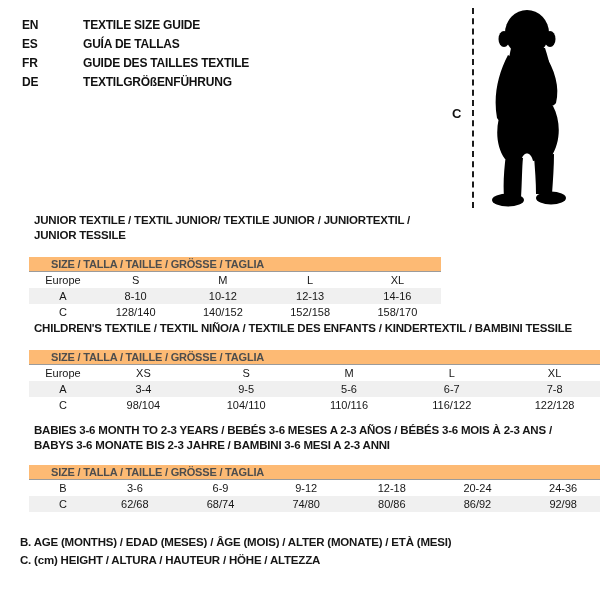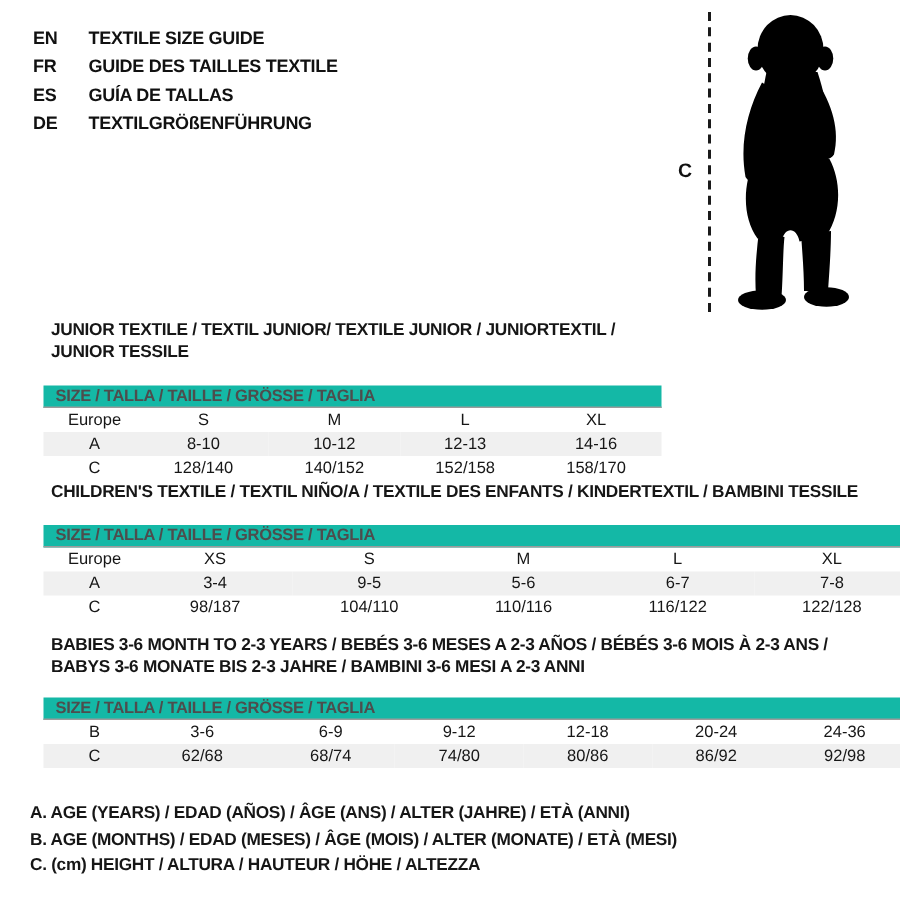--- a/index.html
+++ b/index.html
@@ -2,33 +2,33 @@
 <html><head>
 <meta charset="utf-8">
 <style>
   html,body{margin:0;padding:0;background:#fff;}
   .page{
     position:relative;width:600px;height:600px;background:#ffffff;
     font-family:"Liberation Sans",sans-serif;color:#111;overflow:hidden;
   }
   
   .langs{position:absolute;left:22px;top:16px;}
-  .lang-row{display:flex;font-weight:bold;font-size:12px;line-height:19px;letter-spacing:-0.2px;}
+  .lang-row{display:flex;font-weight:bold;font-size:12px;line-height:19px;letter-spacing:-0.2px;gap:24px;}
   .lang-code{width:37px;flex:0 0 37px;}
   
   .figure{position:absolute;left:438px;top:6px;width:162px;height:212px;}
   .dash-line{position:absolute;left:34px;top:2px;height:200px;width:0;border-left:2px dashed #1a1a1a;}
   .c-label{position:absolute;left:14px;top:100px;font-weight:bold;font-size:13px;}
   .baby-svg{position:absolute;left:45px;top:2px;}
   
   .tblock{position:absolute;left:29px;}
   .tblock h2{margin:0 0 0 5px;font-size:11.5px;font-weight:bold;letter-spacing:-0.2px;line-height:15px;color:#161616;}
   .size-bar{
-    margin-top:14px;height:15px;line-height:15px;background:#14b8a6;color:#4d4d4d;
-    font-size:11px;font-weight:bold;padding-left:8px;letter-spacing:-0.2px;
+    margin-top:14px;height:15px;line-height:15px;background:#fdba74;color:#4d4d4d;
+    font-size:11px;font-weight:bold;padding-left:22px;letter-spacing:-0.2px;
     border-bottom:1px solid #9b9b9b;box-sizing:border-box;
   }
   table.size-table{width:100%;border-collapse:collapse;table-layout:fixed;font-size:11px;color:#161616;}
   table.size-table td{height:16px;padding:0;text-align:center;vertical-align:middle;}
   table.size-table td:first-child{width:58px;text-align:center;padding-left:5px;}
   table.size-table tr:nth-child(even) td{background:#f0f0f0;}
   #block-junior{top:213px;width:412px;}
   #block-children{top:321px;width:577px;}
   #block-children .size-bar{margin-top:14px;}
   #block-babies{top:423px;width:577px;}
@@ -41,26 +41,26 @@
 <body>
 
 <div class="page">
 
   <div class="langs">
     <div class="lang-row">
       <span class="lang-code">EN</span>
       <span class="lang-label">TEXTILE SIZE GUIDE</span>
     </div>
     <div class="lang-row">
+      <span class="lang-code">ES</span>
+      <span class="lang-label">GUÍA DE TALLAS</span>
+    </div>
+    <div class="lang-row">
       <span class="lang-code">FR</span>
       <span class="lang-label">GUIDE DES TAILLES TEXTILE</span>
-    </div>
-    <div class="lang-row">
-      <span class="lang-code">ES</span>
-      <span class="lang-label">GUÍA DE TALLAS</span>
     </div>
     <div class="lang-row">
       <span class="lang-code">DE</span>
       <span class="lang-label">TEXTILGRÖßENFÜHRUNG</span>
     </div>
   </div>
 
   <div class="figure">
     <div class="dash-line"></div>
     <div class="c-label">C</div>
@@ -142,21 +142,21 @@
           <tr>
             <td>A</td>
             <td>3-4</td>
             <td>9-5</td>
             <td>5-6</td>
             <td>6-7</td>
             <td>7-8</td>
           </tr>
           <tr>
             <td>C</td>
-            <td>98/187</td>
+            <td>98/104</td>
             <td>104/110</td>
             <td>110/116</td>
             <td>116/122</td>
             <td>122/128</td>
           </tr>
         </tbody>
     </table>
   </section>
 
   <section class="tblock" id="block-babies">
@@ -183,18 +183,17 @@
             <td>74/80</td>
             <td>80/86</td>
             <td>86/92</td>
             <td>92/98</td>
           </tr>
         </tbody>
     </table>
   </section>
 
   <div class="legend">
-    <div class="legend-line">A. AGE (YEARS) / EDAD (AÑOS) / ÂGE (ANS) / ALTER (JAHRE) / ETÀ (ANNI)</div>
     <div class="legend-line">B. AGE (MONTHS) / EDAD (MESES) / ÂGE (MOIS) / ALTER (MONATE) / ETÀ (MESI)</div>
     <div class="legend-line">C. (cm) HEIGHT / ALTURA / HAUTEUR / HÖHE / ALTEZZA</div>
   </div>
 
 </div>
 
 </body></html>

